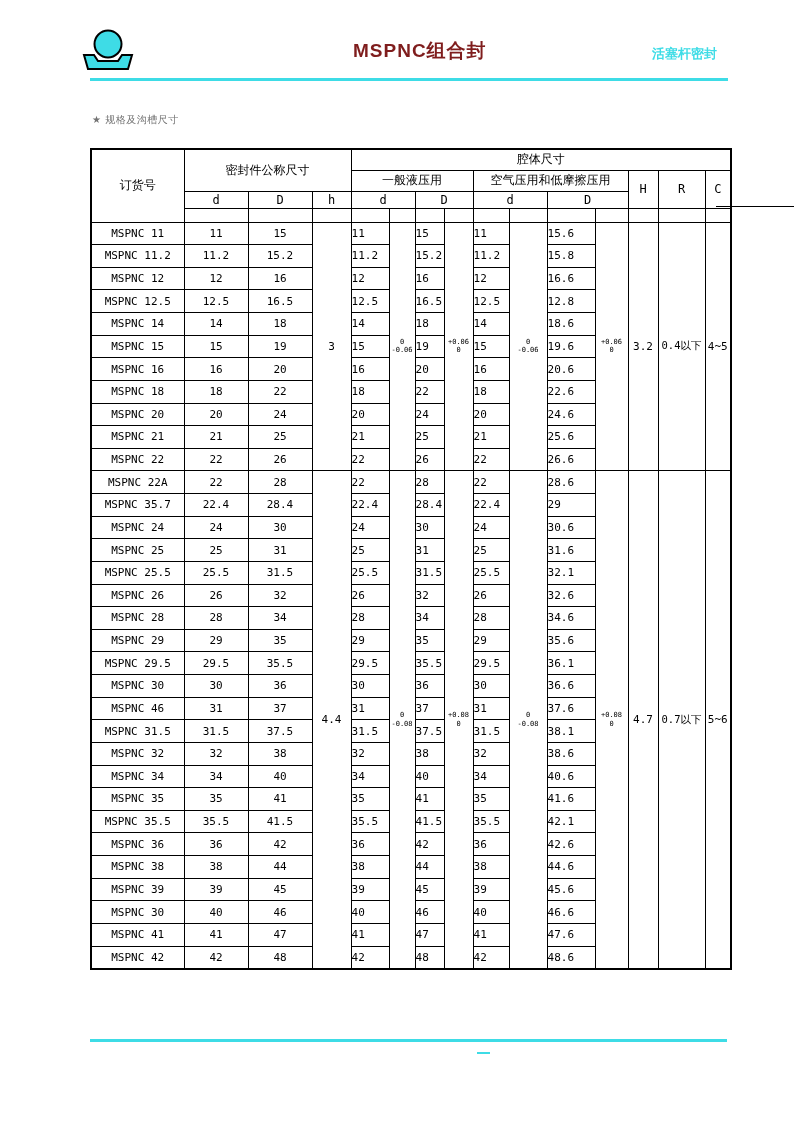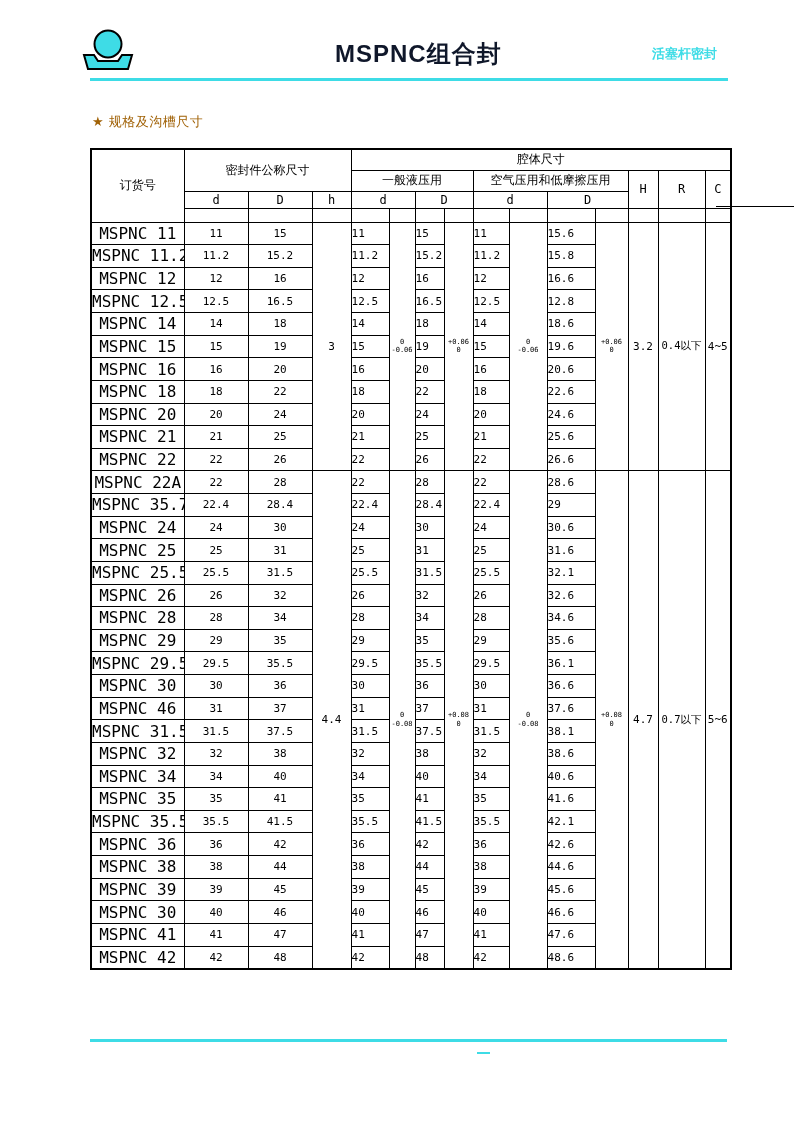--- a/index.html
+++ b/index.html
@@ -5,53 +5,53 @@
   html,body { margin:0; padding:0; background:#e8e8e8; }
   .page {
     position:relative; width:794px; height:1123px; margin:0 auto;
     background:#ffffff; overflow:hidden;
     font-family:"DejaVu Sans Mono","Liberation Mono",monospace;
     color:#000;
   }
   
   .logo { position:absolute; left:82px; top:27px; }
   .doc-title {
-    position:absolute; left:335px; top:38px;
+    position:absolute; left:353px; top:38px;
     font-family:"Liberation Sans","DejaVu Sans",sans-serif;
-    font-size:24px; font-weight:bold; letter-spacing:1px; color:#0f172a;
+    font-size:19px; font-weight:bold; letter-spacing:1px; color:#7f1d1d;
   }
   .doc-category {
     position:absolute; right:77px; top:45px;
     font-family:"Liberation Sans","DejaVu Sans",sans-serif;
     font-size:13px; font-weight:bold; color:#3EDCE6;
   }
   .rule-top { position:absolute; left:90px; top:78px; width:638px; height:3px; background:#3EDCE6; }
   .section-title {
     position:absolute; left:92px; top:113px;
-    font-size:13px; letter-spacing:0.5px; color:#a16207;
+    font-size:10px; letter-spacing:0.5px; color:#737373;
     font-family:"DejaVu Sans","Liberation Sans",sans-serif;
   }
   
   .spec-table {
     position:absolute; left:90px; top:148px;
     border-collapse:collapse; table-layout:fixed; width:628px;
     border:2px solid #000;
     font-family:"DejaVu Sans Mono","Liberation Mono",monospace;
   }
   .spec-table th, .spec-table td {
     border:1px solid #000; padding:0; font-weight:normal;
     vertical-align:middle; overflow:hidden;
   }
   .spec-table thead th { font-size:12px; text-align:center; }
   .hrow-a { height:21px; }
   .hrow-b { height:21px; }
   .hrow-c { height:17px; }
   .hrow-thin { height:14px; }
   .spec-table tbody tr { height:22.63px; }
-  .c-order { text-align:center; font-size:16px; white-space:pre; }
+  .c-order { text-align:center; font-size:11px; white-space:pre; }
   .c-num   { text-align:center; font-size:11px; }
   .c-val   { text-align:left; padding-left:3px; font-size:11px; }
   .c-tol   { text-align:center; }
   .c-tol div { font-size:7px; line-height:1.2; }
   .c-r     { font-size:10.5px;margin-left:21px; }
   
   .stub-line { position:absolute; left:716px; top:206px; width:78px; height:1px; background:#000; }
   
   .rule-bottom { position:absolute; left:90px; top:1039px; width:637px; height:3px; background:#3EDCE6; }
   .footer-mark { position:absolute; left:477px; top:1052px; width:13px; height:2px; background:#3EDCE6; }

